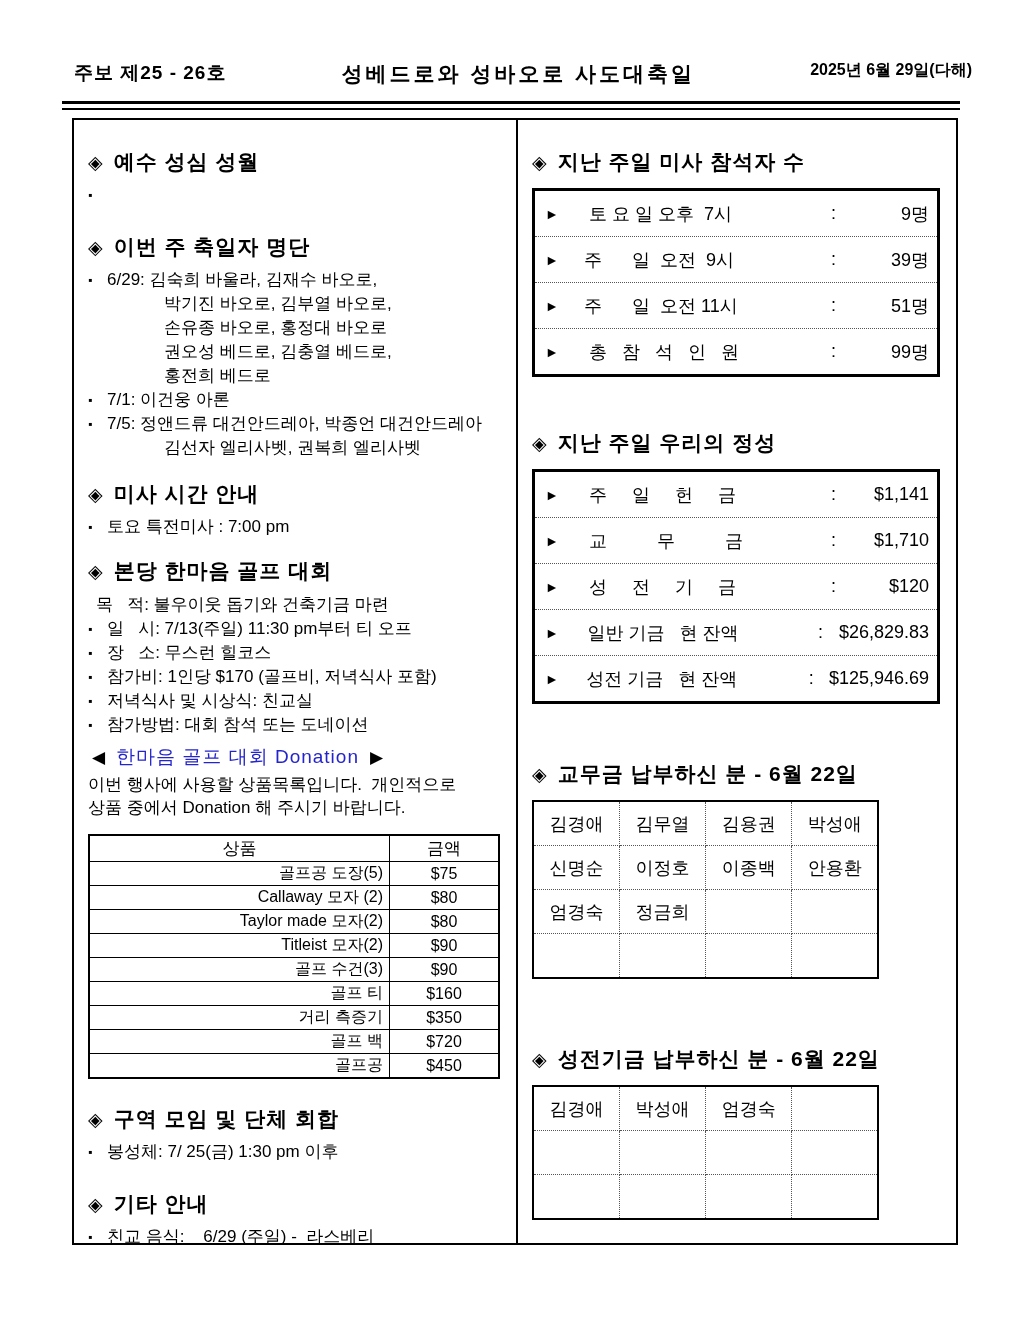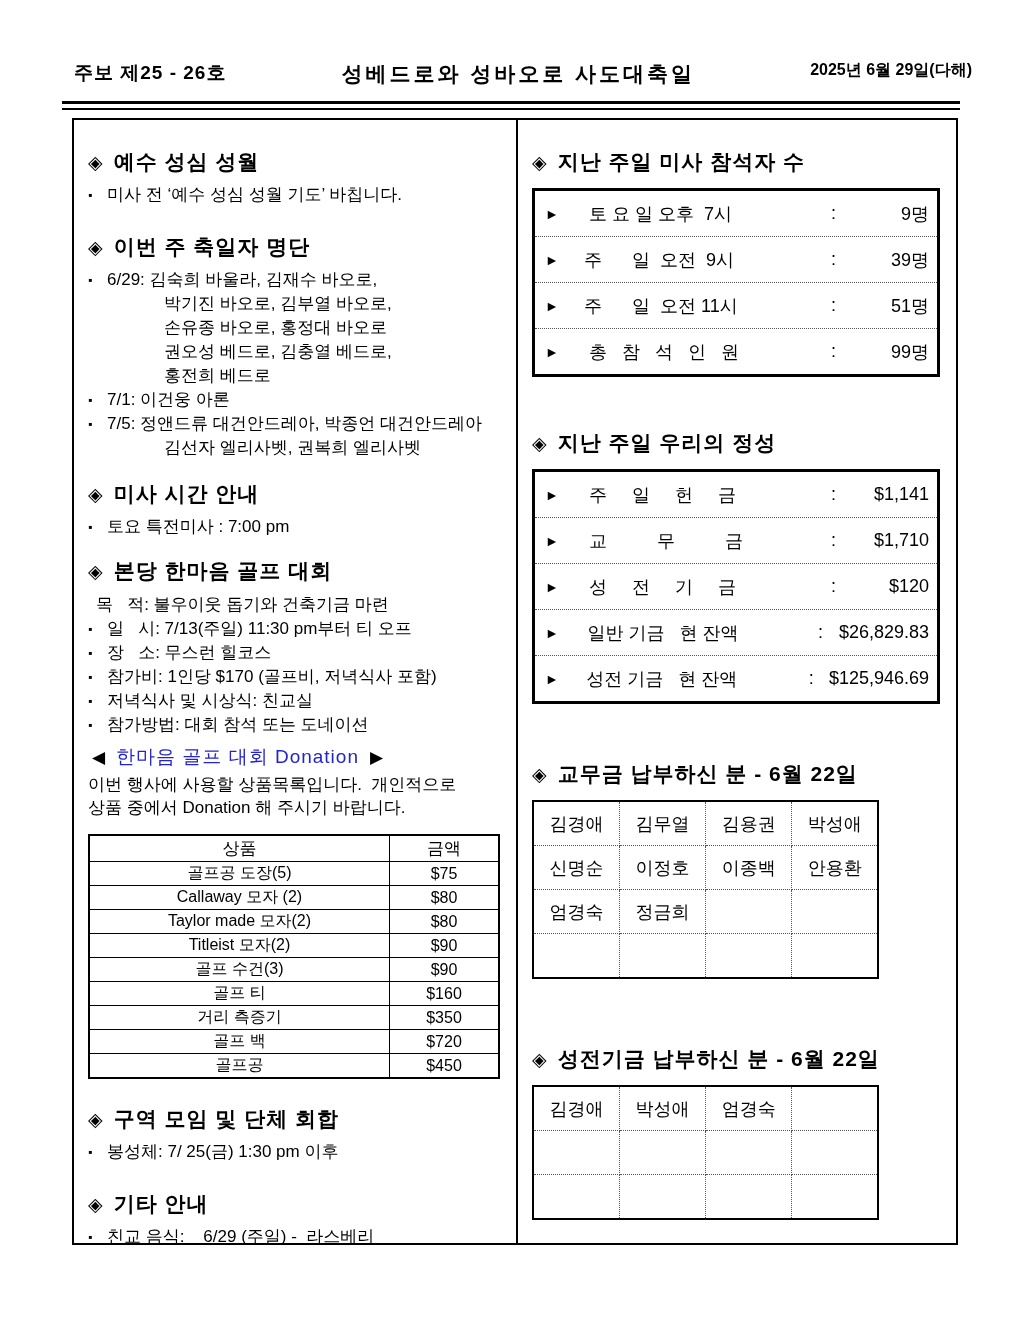--- a/index.html
+++ b/index.html
@@ -39,21 +39,21 @@
   .don{display:flex;align-items:center;gap:11px;font-size:19px;margin:7px 0 3px 4px;}
   .don .arrow{color:#000;font-size:17px;}
   .don .dtx{color:#2424cc;letter-spacing:1px;white-space:pre;}
   .note{font-size:17px;line-height:23px;white-space:pre;}
 
   
   table.ptab{border-collapse:collapse;border:2px solid #000;width:412px;
              margin:15px 0 26px 0;font-size:16px;}
   table.ptab th,table.ptab td{border:1px solid #000;height:20px;padding:1px 6px;}
   table.ptab th{font-weight:normal;text-align:center;font-size:17px;}
-  table.ptab td.item{text-align:center;white-space:pre;}
+  table.ptab td.item{text-align:right;white-space:pre;}
   table.ptab td.price{text-align:center;width:96px;}
 
   
   .stat{border:3px solid #000;width:408px;box-sizing:border-box;}
   .srow{display:flex;align-items:center;height:45px;font-size:18px;padding:0 8px 0 10px;}
   .srow + .srow{border-top:1px dotted #555;}
   .rm{width:34px;font-size:14px;}
   .sl{width:252px;white-space:pre;}
   .sc{width:22px;}
   .sv{flex:1;text-align:right;white-space:pre;}
@@ -80,21 +80,20 @@
   <div class="box">
 
     <div class="col-l">
 
       <div class="stitle">
         <span class="sdi">◈</span>
         <span>예수 성심 성월</span>
       </div>
       <div class="brow">
         <span class="bq">▪</span>
-        <span class="bt">미사 전 ‘예수 성심 성월 기도’ 바칩니다.</span>
       </div>
 
       <div class="gap26"></div>
 
       <div class="stitle">
         <span class="sdi">◈</span>
         <span>이번 주 축일자 명단</span>
       </div>
       <div class="brow">
         <span class="bq">▪</span>

